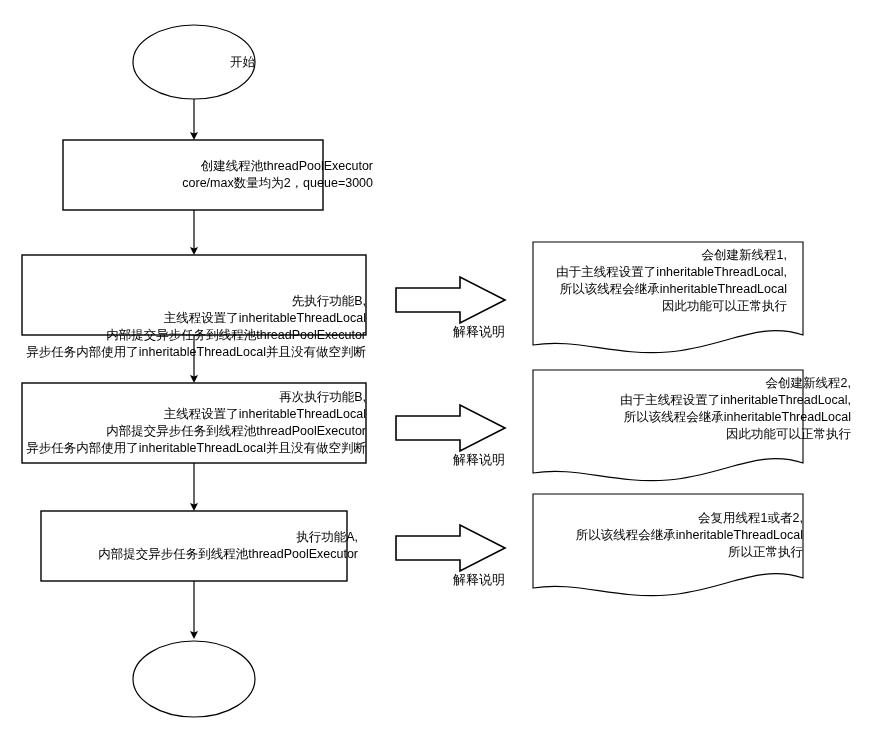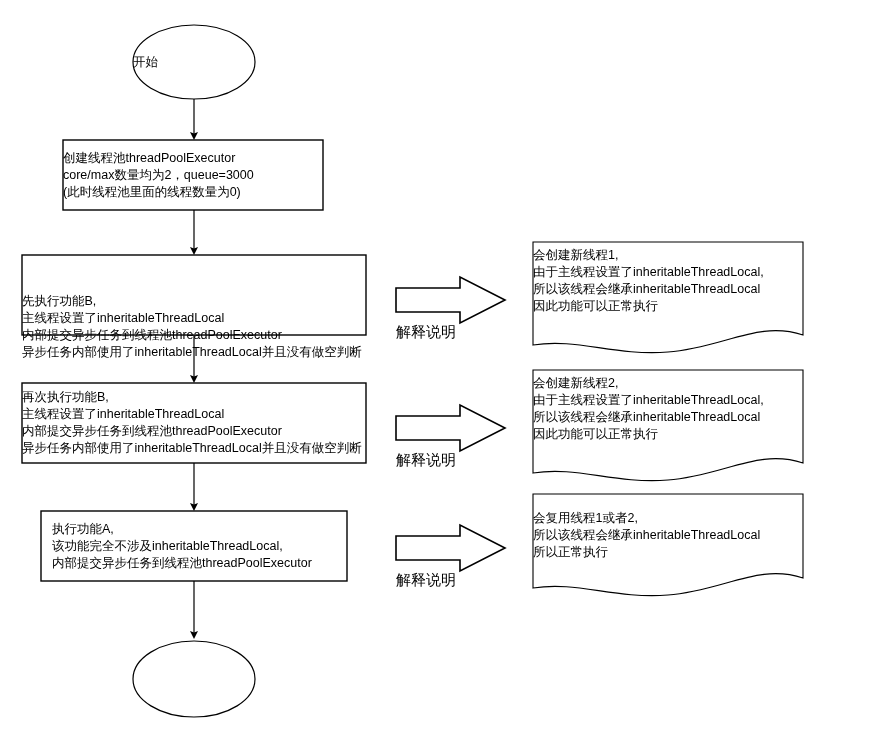--- a/index.html
+++ b/index.html
@@ -22,40 +22,40 @@
     position: absolute;
     left: 0;
     top: 0;
     width: 875px;
     height: 741px;
   }
   .shape-text {
     position: absolute;
     display: flex;
     flex-direction: column;
-    align-items: flex-start;
+    align-items: flex-end;
     justify-content: center;
     text-align: center;
     font-size: 12.5px;
     line-height: 17px;
     color: #000000;
     white-space: nowrap;
     pointer-events: none;
   }
   .shape-text .ln {
     display: block;
   }
   .terminator-label {
     font-size: 12.5px;
     line-height: 16px;
   }
   .arrow-label {
     position: absolute;
-    text-align: left;
-    font-size: 15px;
+    text-align: right;
+    font-size: 13px;
     line-height: 14px;
     color: #000000;
     white-space: nowrap;
   }
 </style>
 </head>
 <body>
 
 <div id="canvas">
 
@@ -98,43 +98,41 @@
 
     <path d="M533,370 L803,370 L803,463 C758,448 723,476 668,480 C613,484 578,466 533,473 Z" fill="#ffffff" stroke="#000000" stroke-width="1.1"></path>
 
     <path d="M533,494 L803,494 L803,578 C758,563 723,591 668,595 C613,599 578,581 533,588 Z" fill="#ffffff" stroke="#000000" stroke-width="1.1"></path>
   </svg>
 
   <div class="shape-text terminator-label" style="left:133px; top:25px; width:122px; height:74px;">
     <span class="ln">开始</span>
   </div>
 
-  <div class="shape-text" style="left:63px; top:140px; width:272px; height:70px;">
+  <div class="shape-text" style="left:63px; top:140px; width:272px; height:70px;padding-left:38px;">
     <span class="ln">创建线程池threadPoolExecutor</span>
     <span class="ln">core/max数量均为2，queue=3000</span>
-    <span class="ln">(此时线程池里面的线程数量为0)</span>
   </div>
 
   <div class="shape-text" style="left:22px; top:255px; width:344px; height:80px;margin-top:32px;">
     <span class="ln">先执行功能B,</span>
     <span class="ln">主线程设置了inheritableThreadLocal</span>
     <span class="ln">内部提交异步任务到线程池threadPoolExecutor</span>
     <span class="ln">异步任务内部使用了inheritableThreadLocal并且没有做空判断</span>
   </div>
 
   <div class="shape-text" style="left:22px; top:383px; width:344px; height:80px;border-radius:32px;">
     <span class="ln">再次执行功能B,</span>
     <span class="ln">主线程设置了inheritableThreadLocal</span>
     <span class="ln">内部提交异步任务到线程池threadPoolExecutor</span>
     <span class="ln">异步任务内部使用了inheritableThreadLocal并且没有做空判断</span>
   </div>
 
   <div class="shape-text" style="left:41px; top:511px; width:306px; height:70px;margin-left:11px;">
     <span class="ln">执行功能A,</span>
-    <span class="ln">该功能完全不涉及inheritableThreadLocal,</span>
     <span class="ln">内部提交异步任务到线程池threadPoolExecutor</span>
   </div>
 
 
   <div class="arrow-label" style="left:396px; top:325px; width:109px;">
     <span>解释说明</span>
   </div>
 
   <div class="arrow-label" style="left:396px; top:453px; width:109px;">
     <span>解释说明</span>

